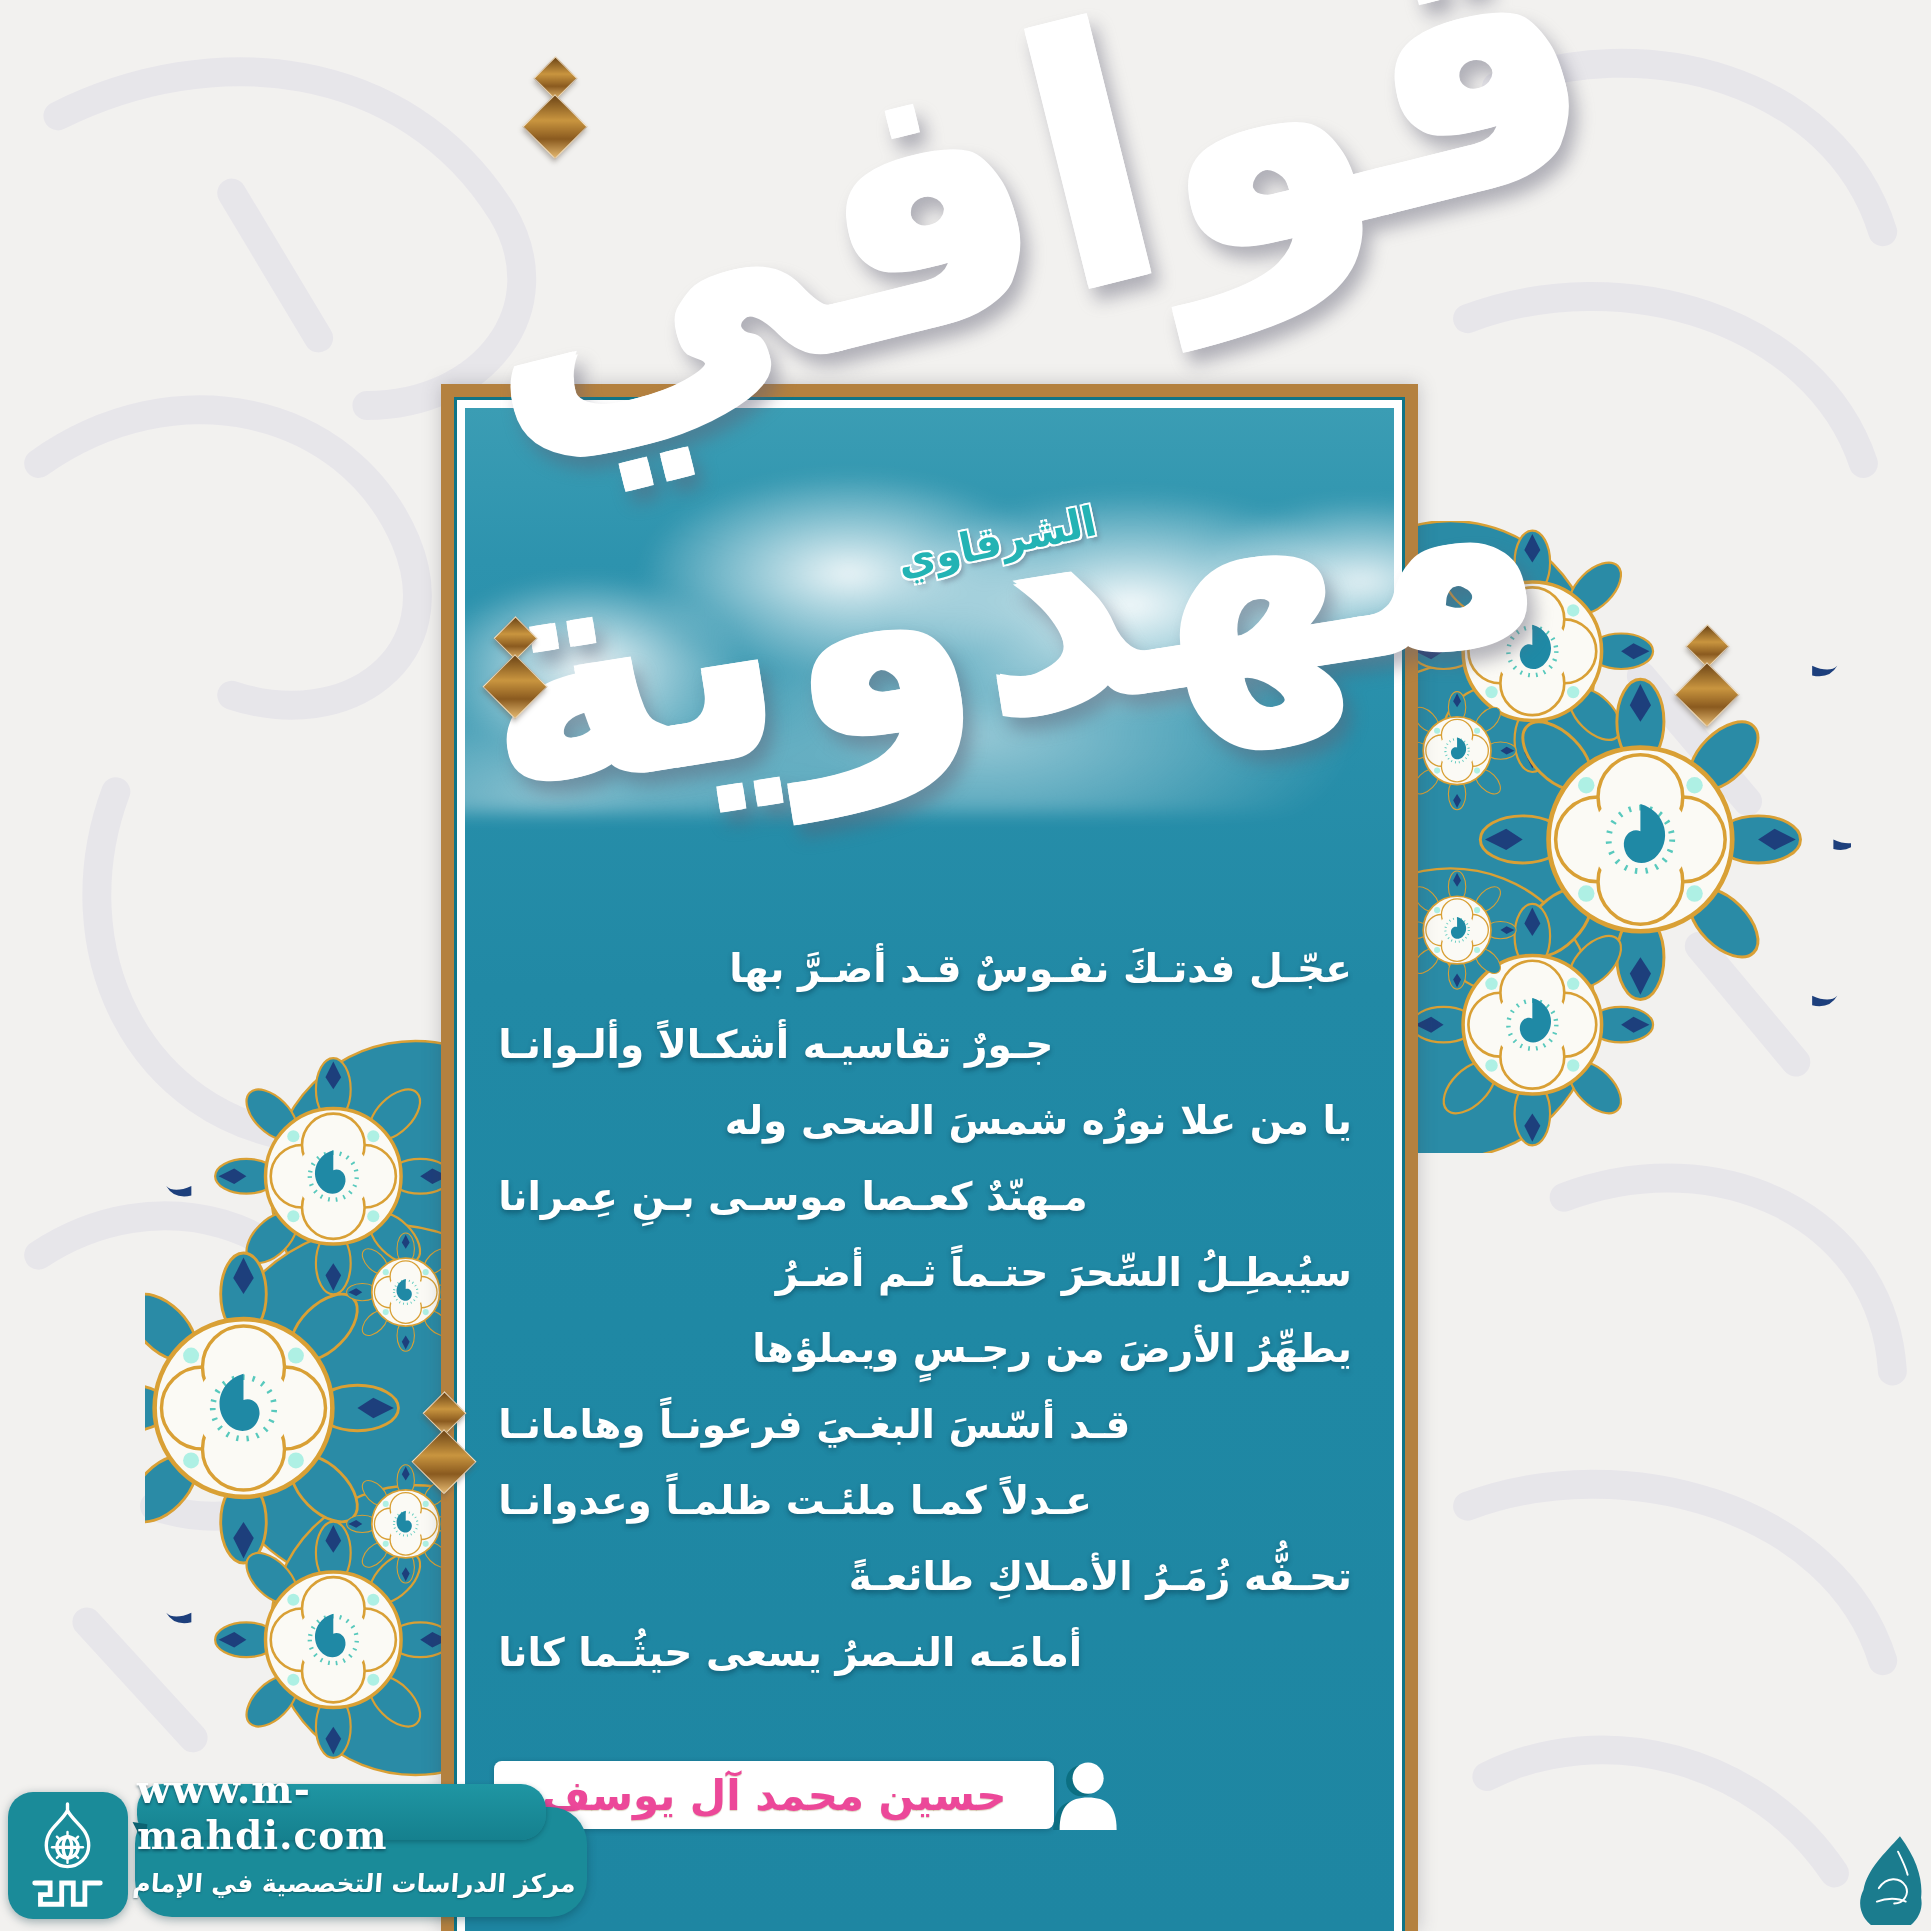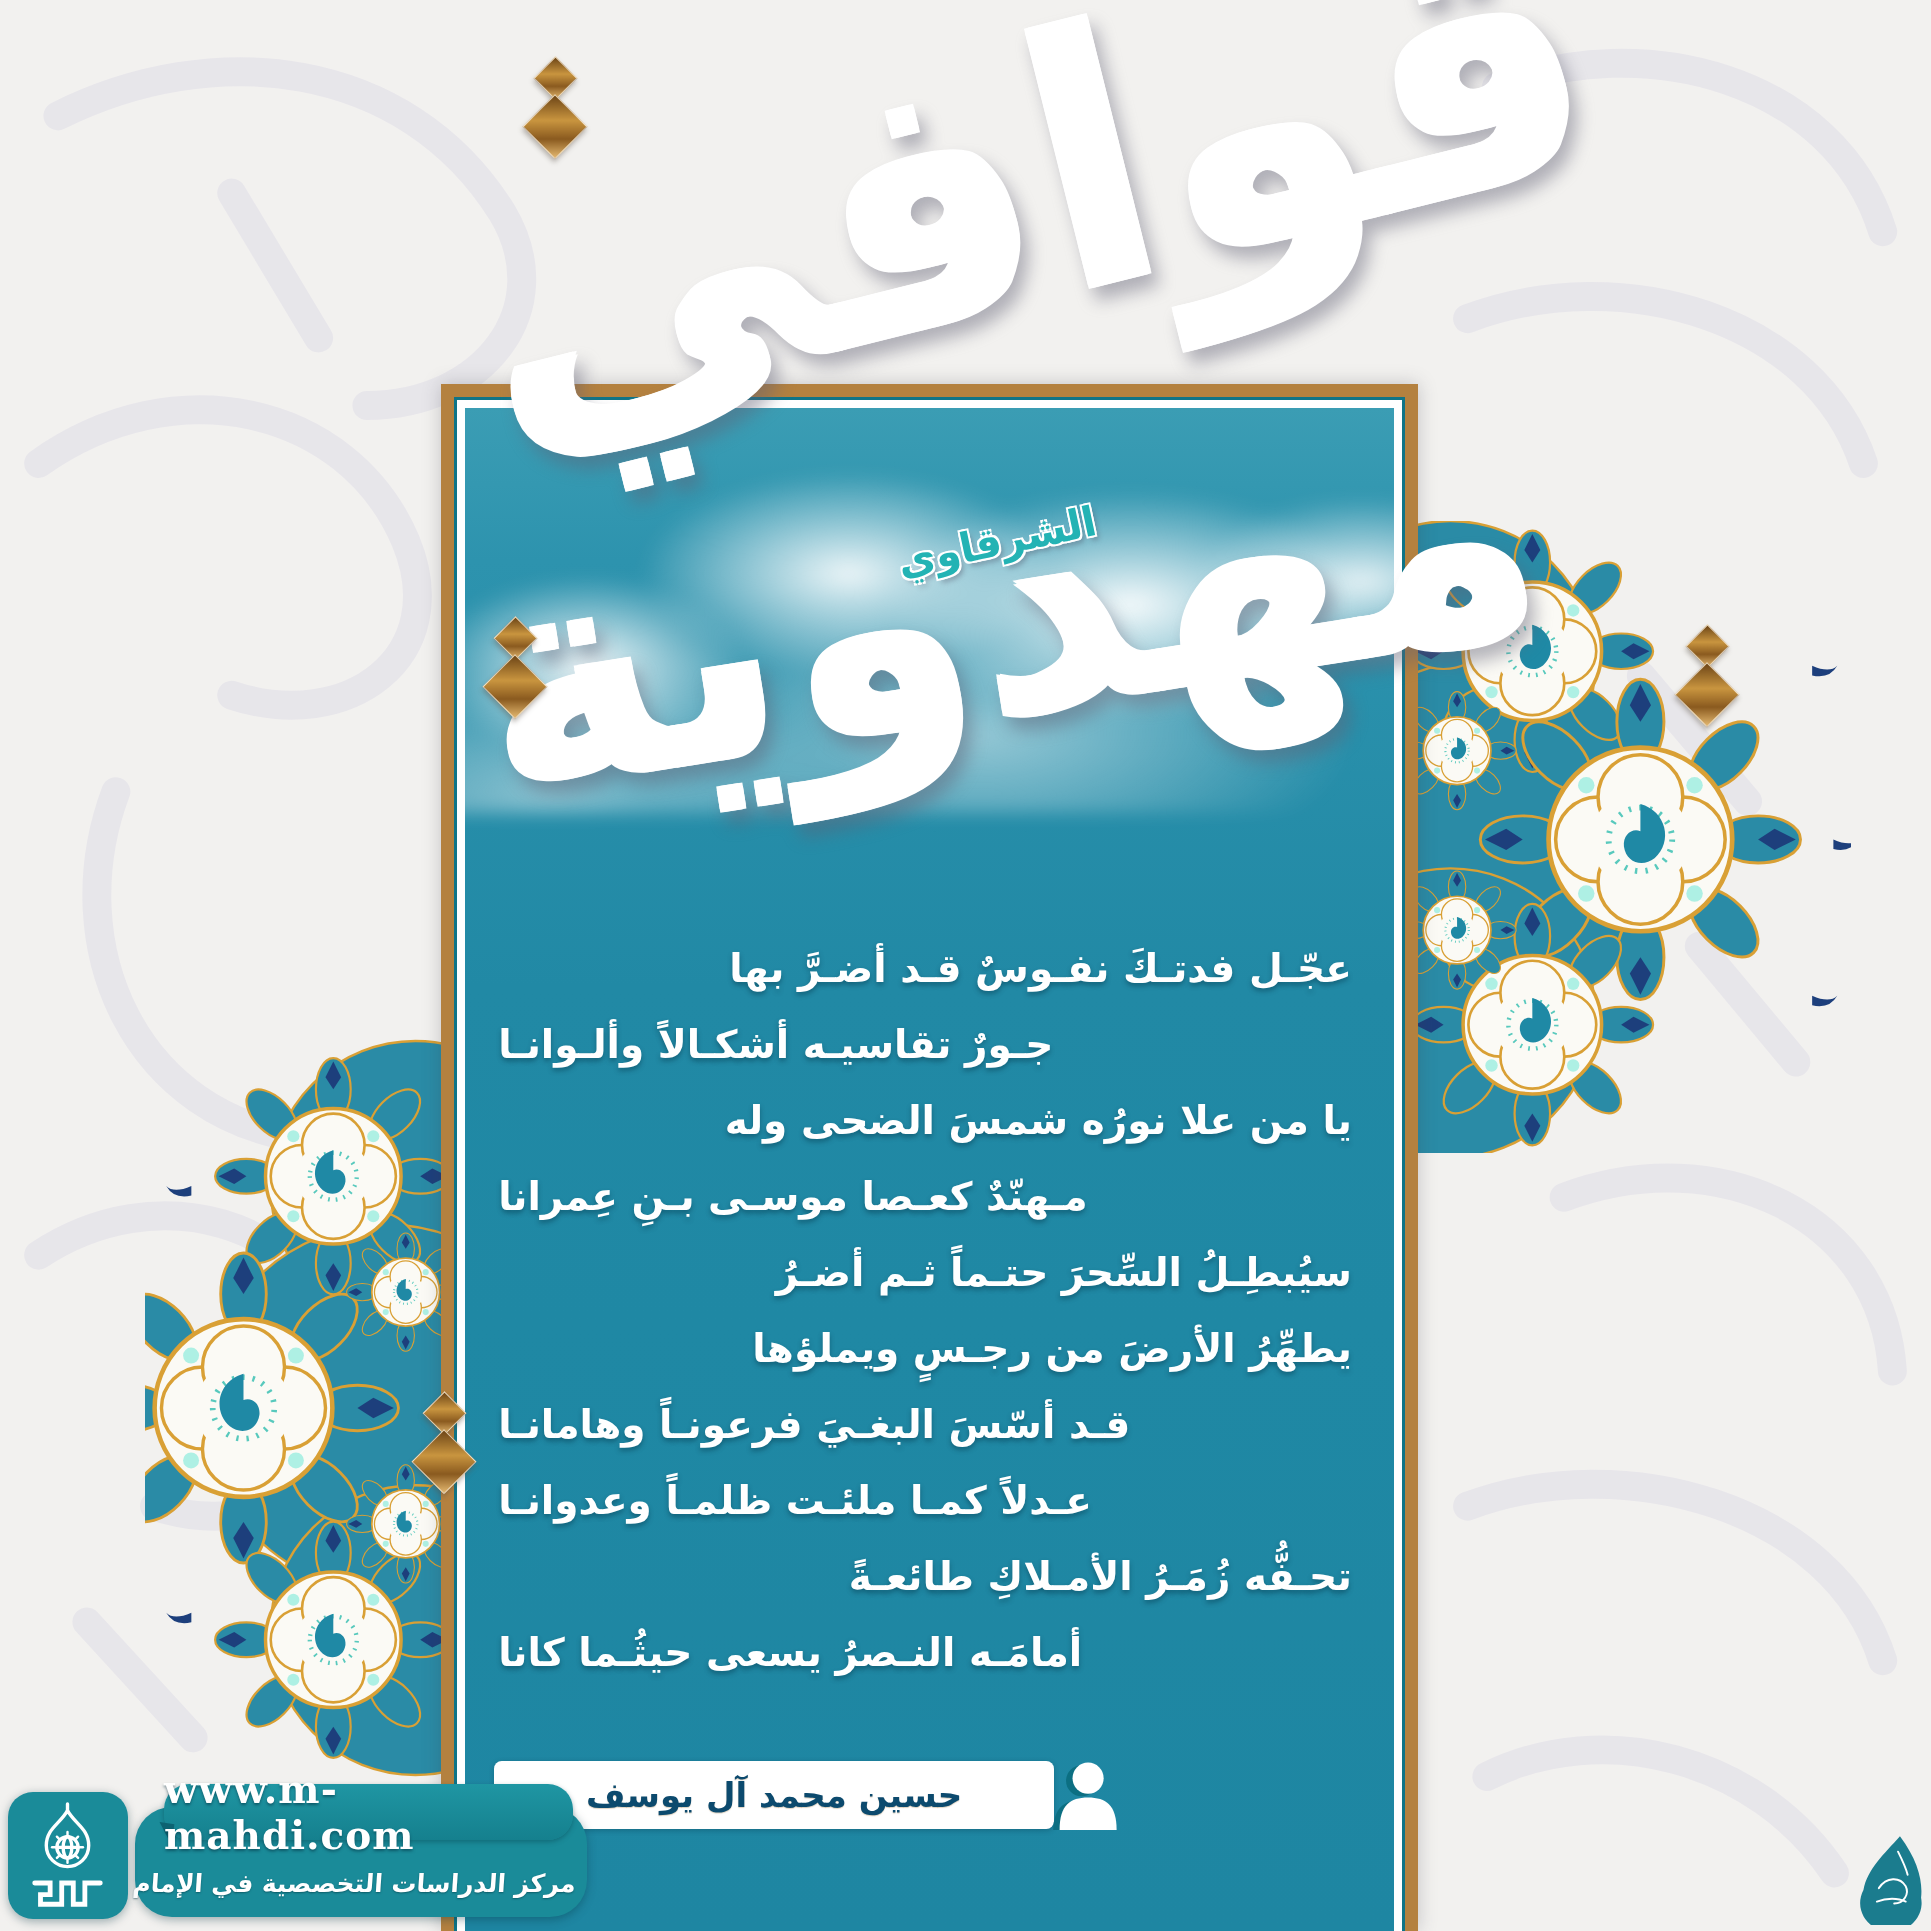--- a/index.html
+++ b/index.html
@@ -56,21 +56,21 @@
   .poem-line.l{text-align:left;padding-left:33px;}
 
   
   #author-bar{
     position:absolute;left:29px;top:1353px;width:560px;height:68px;
     background:#ffffff;border-radius:7.7px;z-index:5;
     box-shadow:0 1.9px 5.8px rgba(0,40,60,.25);
     display:flex;align-items:center;justify-content:center;
   }
   #author-name{
-    direction:rtl;color:#0c4a6e;font-weight:bold;font-size:34px;
+    direction:rtl;color:#ec4899;font-weight:bold;font-size:42px;
     text-shadow:0 1px 1px rgba(120,70,0,.25);
   }
   #author-avatar{position:absolute;left:579px;top:1352px;width:83px;height:70px;z-index:5;}
 
   
   #title-calligraphy{
     left:415px;top:19.3px;width:1207px;height:1014px;z-index:6;pointer-events:none;
     filter:drop-shadow(8.7px 12.6px 8.7px rgba(95,95,115,.45));
   }
   .title-word{
@@ -114,21 +114,20 @@
     text-shadow:0 1px 1.9px rgba(0,50,60,.5);
     transform:skewX(-4deg);
     white-space:nowrap;
   }
   #website-ribbon{
     left:137px;top:1784px;width:409px;height:56px;z-index:9;
     background:linear-gradient(180deg,#1f96a3,#15808e);
     border-radius:25px;
     display:flex;align-items:center;justify-content:flex-end;
     box-shadow:0 1.9px 4.8px rgba(0,50,60,.35);
-    margin-left:27px;
   }
   #website-ribbon:before{
     content:"";position:absolute;left:-5.8px;top:39px;
     border-left:15.4px solid transparent;border-top:21px solid #0d6372;
     transform:rotate(8deg);z-index:-1;
   }
   #website-url{
     font-family:"DejaVu Serif","Liberation Serif",serif;
     font-weight:bold;font-size:39px;color:#ffffff;letter-spacing:1px;
     text-shadow:0 1.9px 2.9px rgba(0,40,55,.5);

